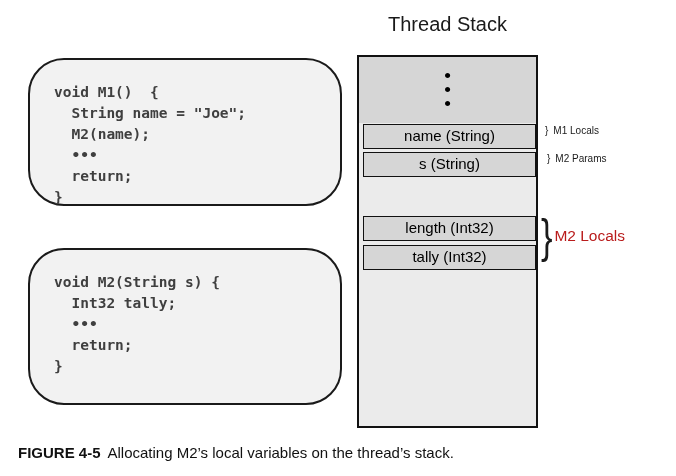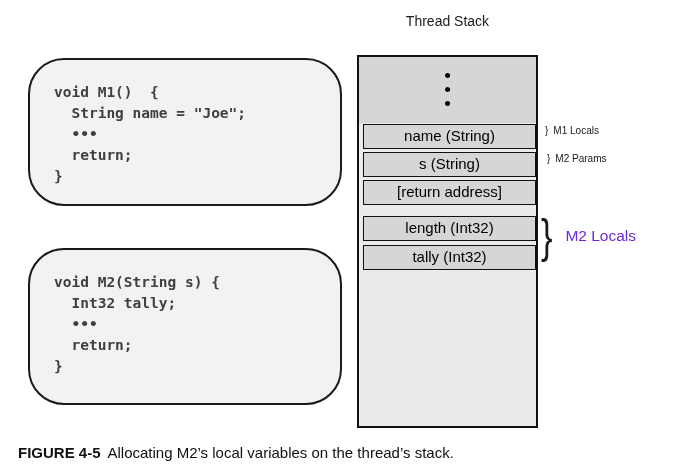--- a/index.html
+++ b/index.html
@@ -6,21 +6,21 @@
   body {
     width: 676px; height: 476px;
     background: #ffffff;
     font-family: "Liberation Sans", sans-serif;
     color: #1a1a1a;
   }
   .canvas { position: relative; width: 676px; height: 476px; background: #ffffff; overflow: hidden; }
 
   .title {
     position: absolute; left: 357px; top: 13px; width: 181px;
-    text-align: center; font-size: 14px; color: #1a1a1a;
+    text-align: center; font-size: 20px; color: #1a1a1a;
   }
 
   
   .code-box {
     position: absolute;
     background: #f2f2f2;
     border: 2px solid #1a1a1a;
     border-radius: 36px;
     box-sizing: border-box;
     padding: 22px 10px 0 24px;
@@ -64,36 +64,37 @@
   .anno-m1 { left: 545px; top: 125px; }
   .anno-m2p { left: 547px; top: 153px; }
   .anno-big {
     position: absolute; left: 539px; top: 206px;
     display: flex; align-items: center; white-space: nowrap;
   }
   .brace-big {
     font-size: 46px; font-weight: 400; line-height: 60px; color: #1a1a1a;
     transform: scaleX(0.75); display: inline-block;
   }
-  .anno-big-label { font-size: 15.5px; margin-left: 11px; color: #6d28d9; }
+  .anno-big-label { font-size: 15.5px; margin-left: 0; color: #b91c1c; }
 
   
   .caption { position: absolute; left: 18px; top: 444px; font-size: 15px; color: #111; }
   .caption-bold { font-weight: 700; margin-right: 7px; }
 </style>
 </head>
 <body>
 
 <div class="canvas">
 
   <div class="title">Thread Stack</div>
 
   <div class="code-box m1">
     <div class="code-line">void M1()  {</div>
     <div class="code-line">  String name = "Joe";</div>
+    <div class="code-line">  M2(name);</div>
     <div class="code-line">  •••</div>
     <div class="code-line">  return;</div>
     <div class="code-line">}</div>
   </div>
 
   <div class="code-box m2">
     <div class="code-line">void M2(String s) {</div>
     <div class="code-line">  Int32 tally;</div>
     <div class="code-line">  •••</div>
     <div class="code-line">  return;</div>
@@ -101,21 +102,20 @@
   </div>
 
   <div class="stack">
     <div class="stack-top">
       <div class="dot">•</div>
       <div class="dot">•</div>
       <div class="dot">•</div>
     </div>
     <div class="cell cell-name">name (String)</div>
     <div class="cell cell-s">s (String)</div>
-    <div class="cell cell-ret">[return address]</div>
     <div class="cell cell-length">length (Int32)</div>
     <div class="cell cell-tally">tally (Int32)</div>
   </div>
 
   <div class="anno anno-m1">
     <span class="brace-small">}</span><span>M1 Locals</span>
   </div>
 
   <div class="anno anno-m2p">
     <span class="brace-small">}</span><span>M2 Params</span>

